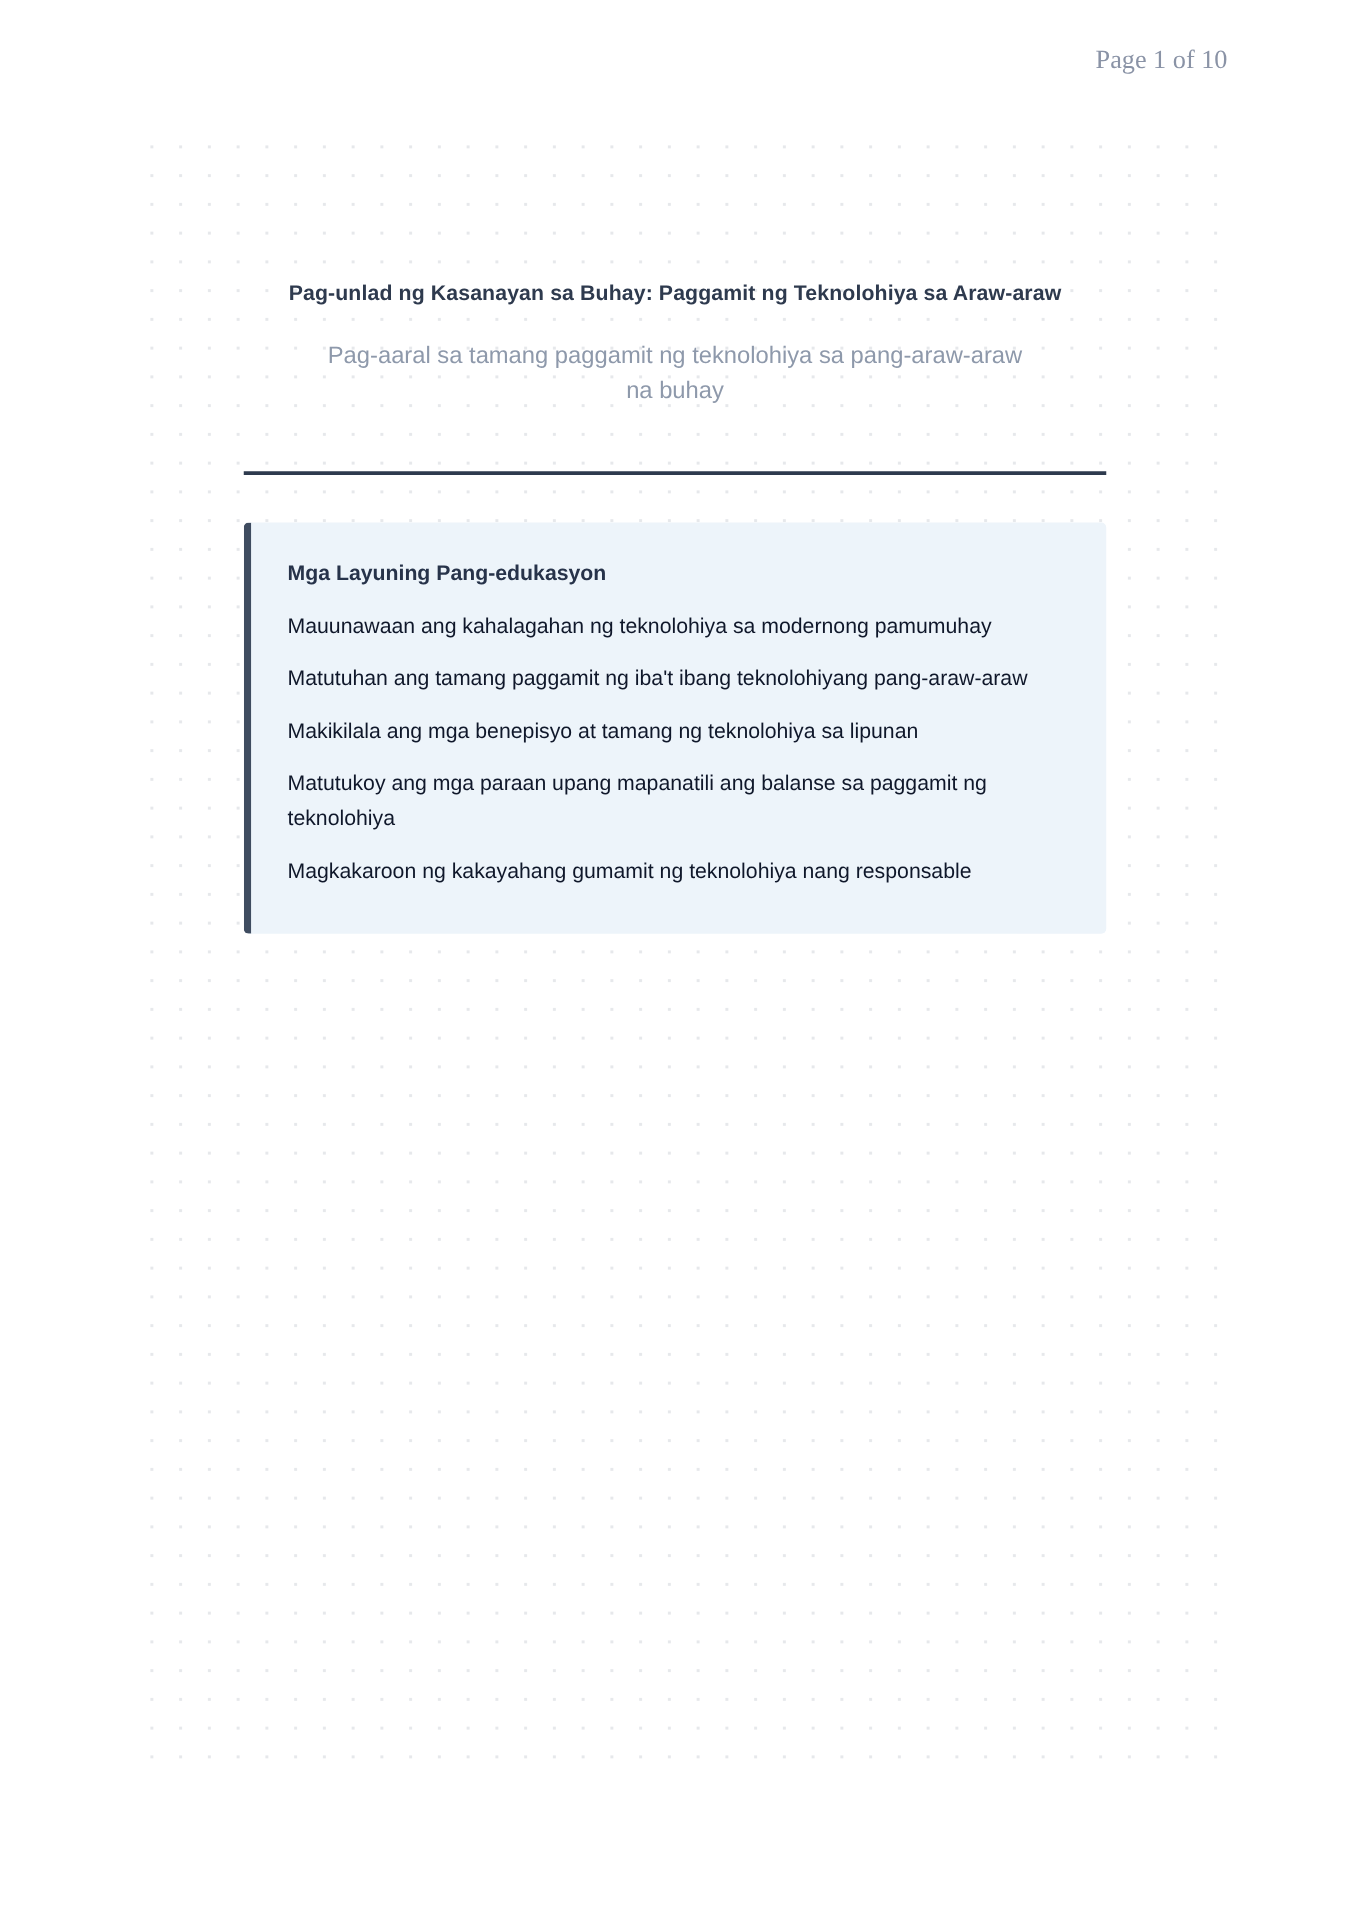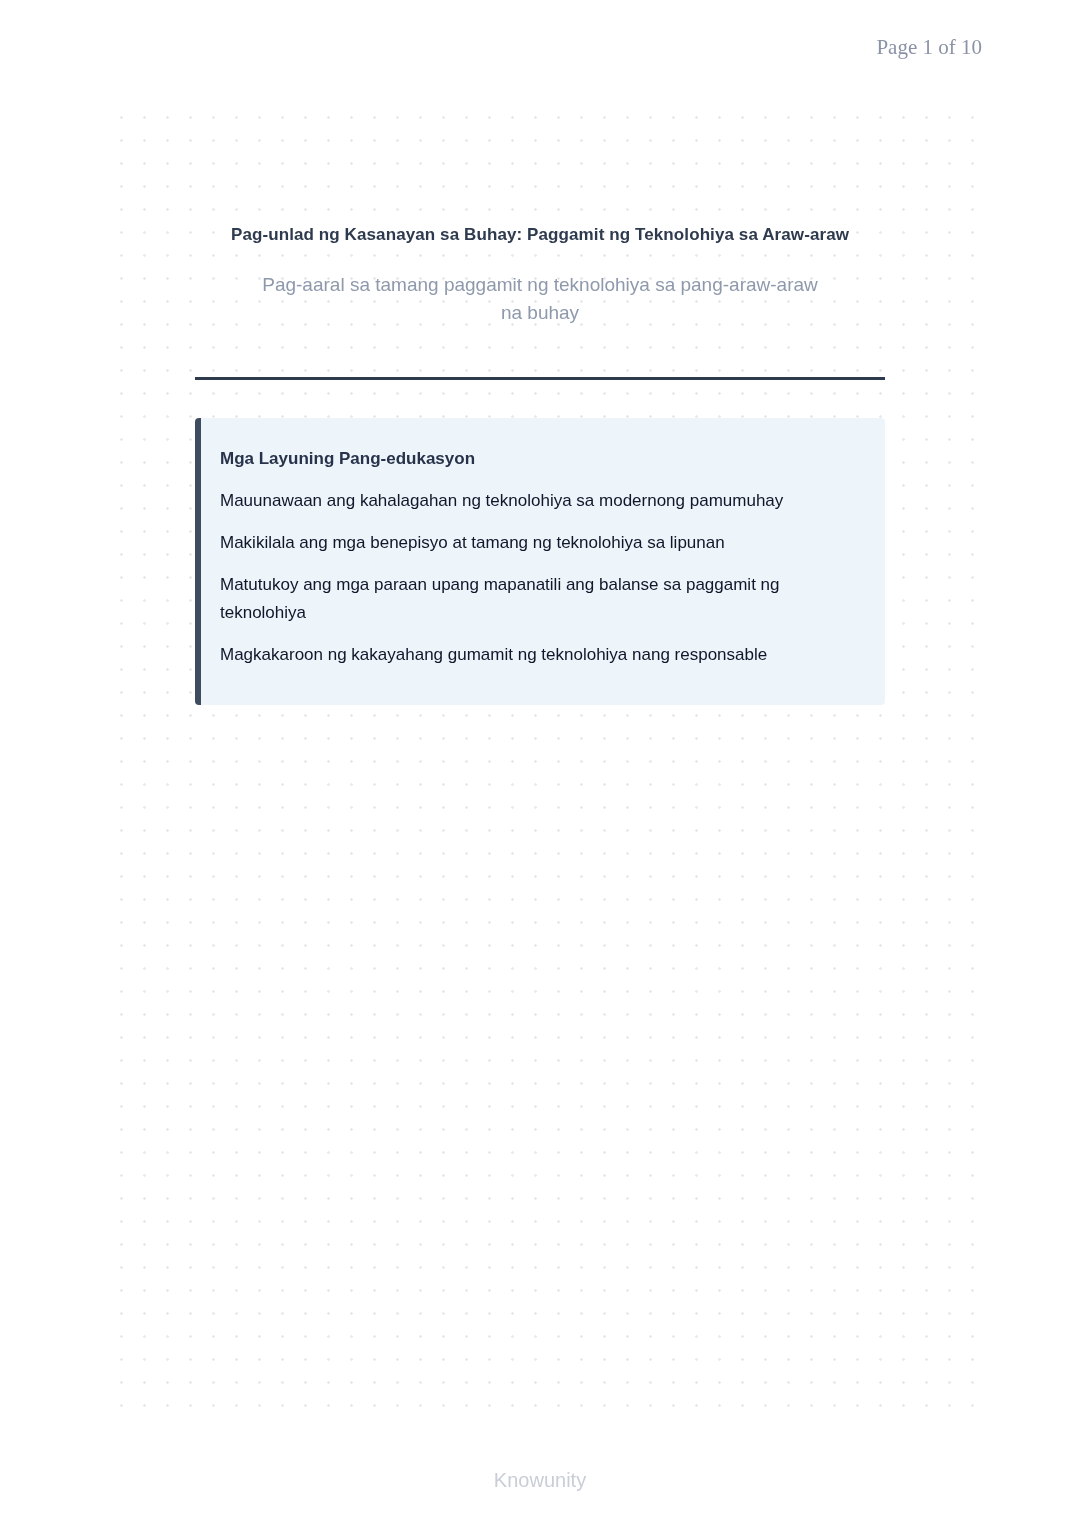--- a/index.html
+++ b/index.html
@@ -61,21 +61,21 @@
     margin: 50px 0 0 0;
     border: none;
     height: 3px;
     background: #2e3a4e;
   }
   .objectives-box {
     margin-top: 38px;
     background: #edf4fa;
     border-left: 6px solid #3f4c60;
     border-radius: 4px;
-    padding: 29px 52px 36px 19px;
+    padding: 29px 52px 36px 29px;
     box-sizing: border-box;
   }
   .objectives-heading {
     margin: 0 0 4px 0;
     font-size: 17px;
     line-height: 24px;
     font-weight: bold;
     color: #27334a;
   }
   .objective-item {
@@ -113,25 +113,25 @@
 
     <p class="doc-subtitle">Pag-aaral sa tamang paggamit ng teknolohiya sa pang-araw-araw na buhay</p>
 
     <hr class="title-divider">
 
     <section class="objectives-box">
       <h2 class="objectives-heading">Mga Layuning Pang-edukasyon</h2>
 
       <p class="objective-item">Mauunawaan ang kahalagahan ng teknolohiya sa modernong pamumuhay</p>
 
+      <p class="objective-item">Matutuhan ang tamang paggamit ng iba't ibang teknolohiyang pang-araw-araw</p>
 
       <p class="objective-item">Makikilala ang mga benepisyo at tamang ng teknolohiya sa lipunan</p>
 
       <p class="objective-item">Matutukoy ang mga paraan upang mapanatili ang balanse sa paggamit ng teknolohiya</p>
 
       <p class="objective-item">Magkakaroon ng kakayahang gumamit ng teknolohiya nang responsable</p>
     </section>
 
   </div>
 
-  <div class="footer-brand">Knowunity</div>
 
 </div>
 
 </body></html>

